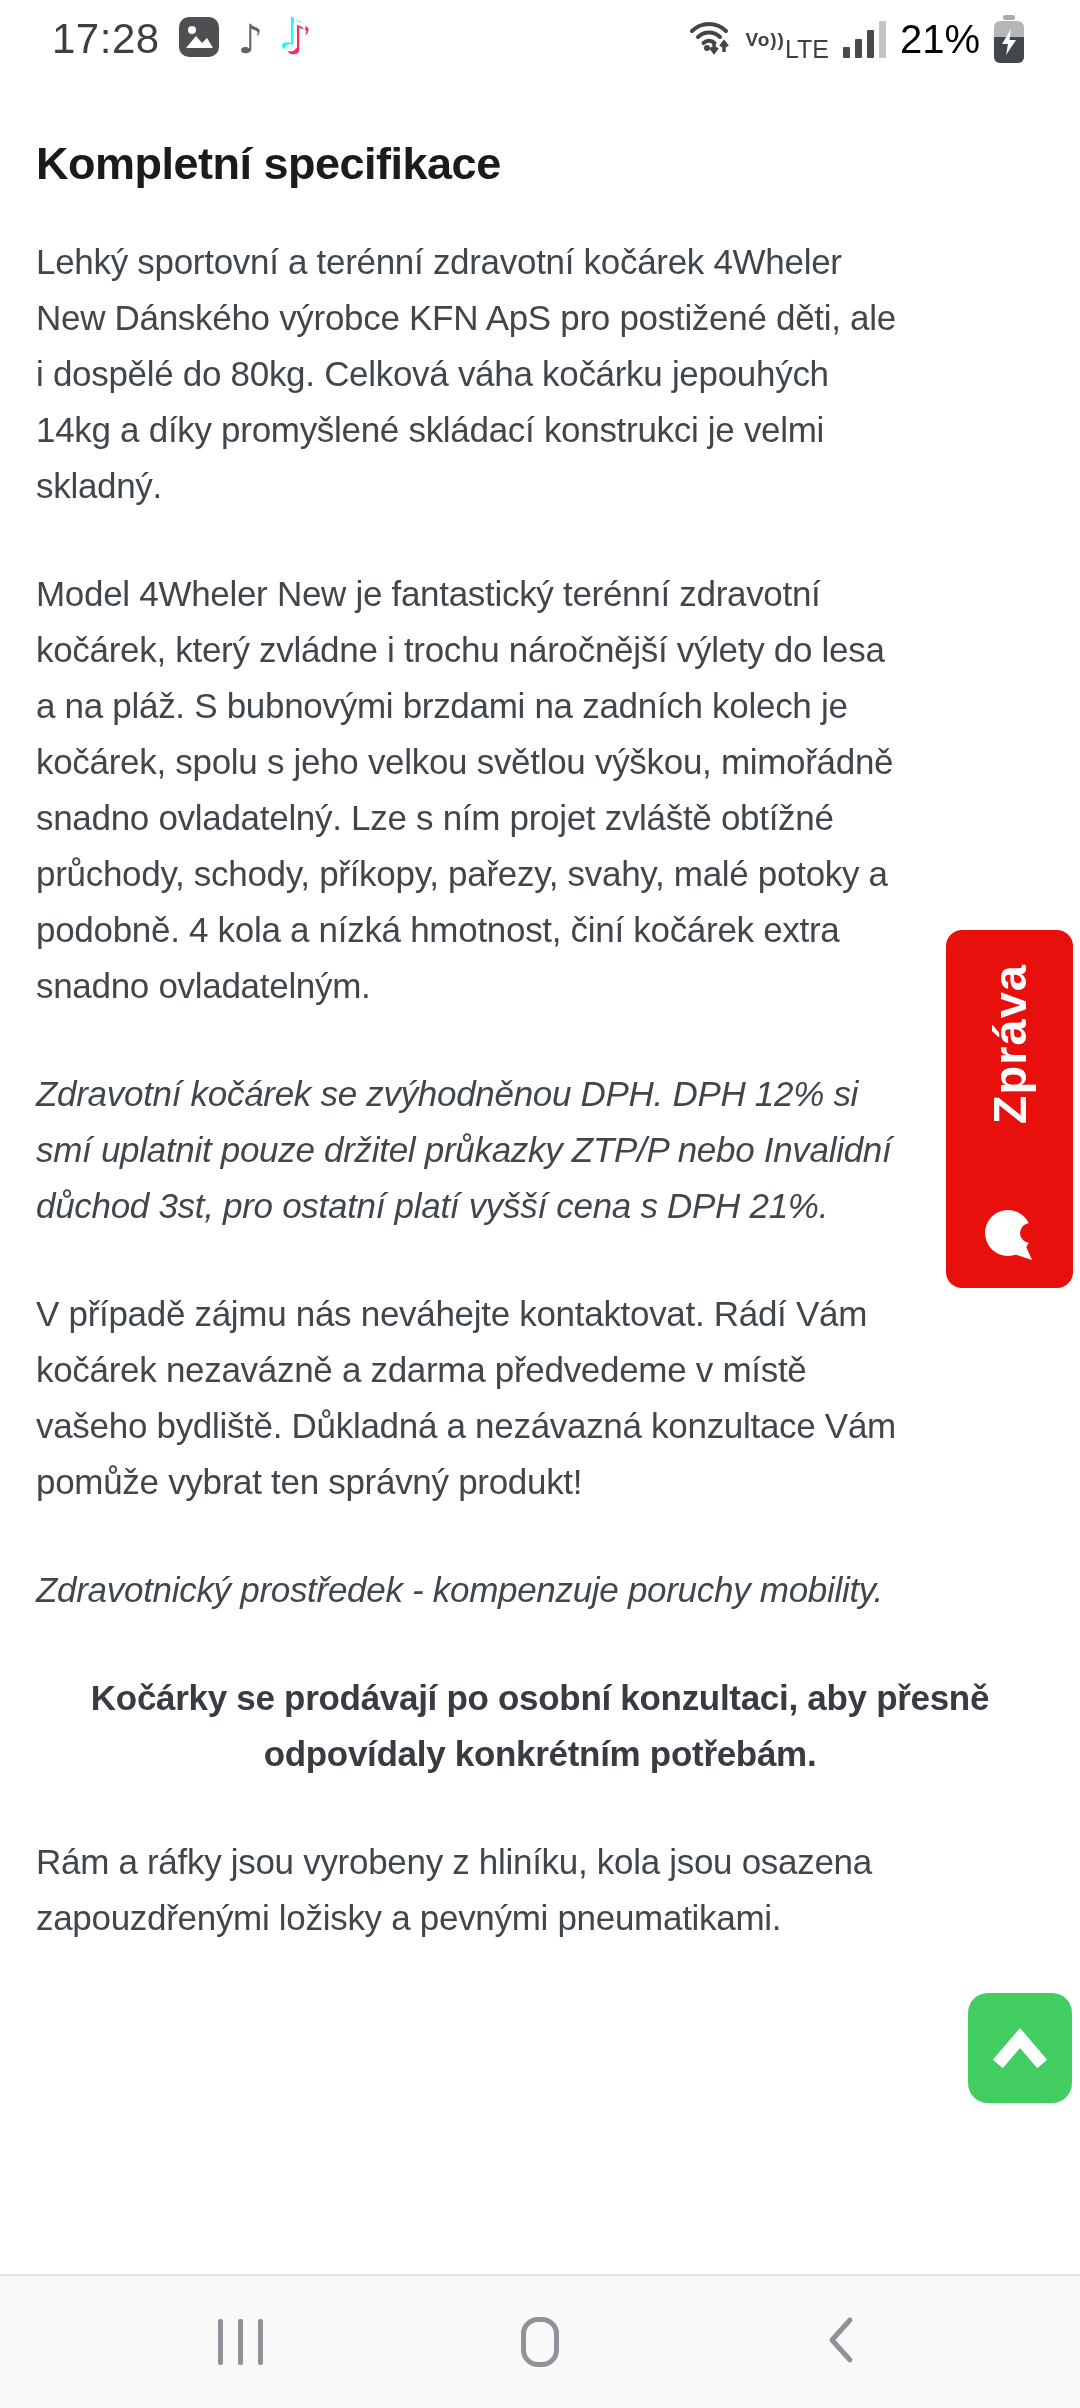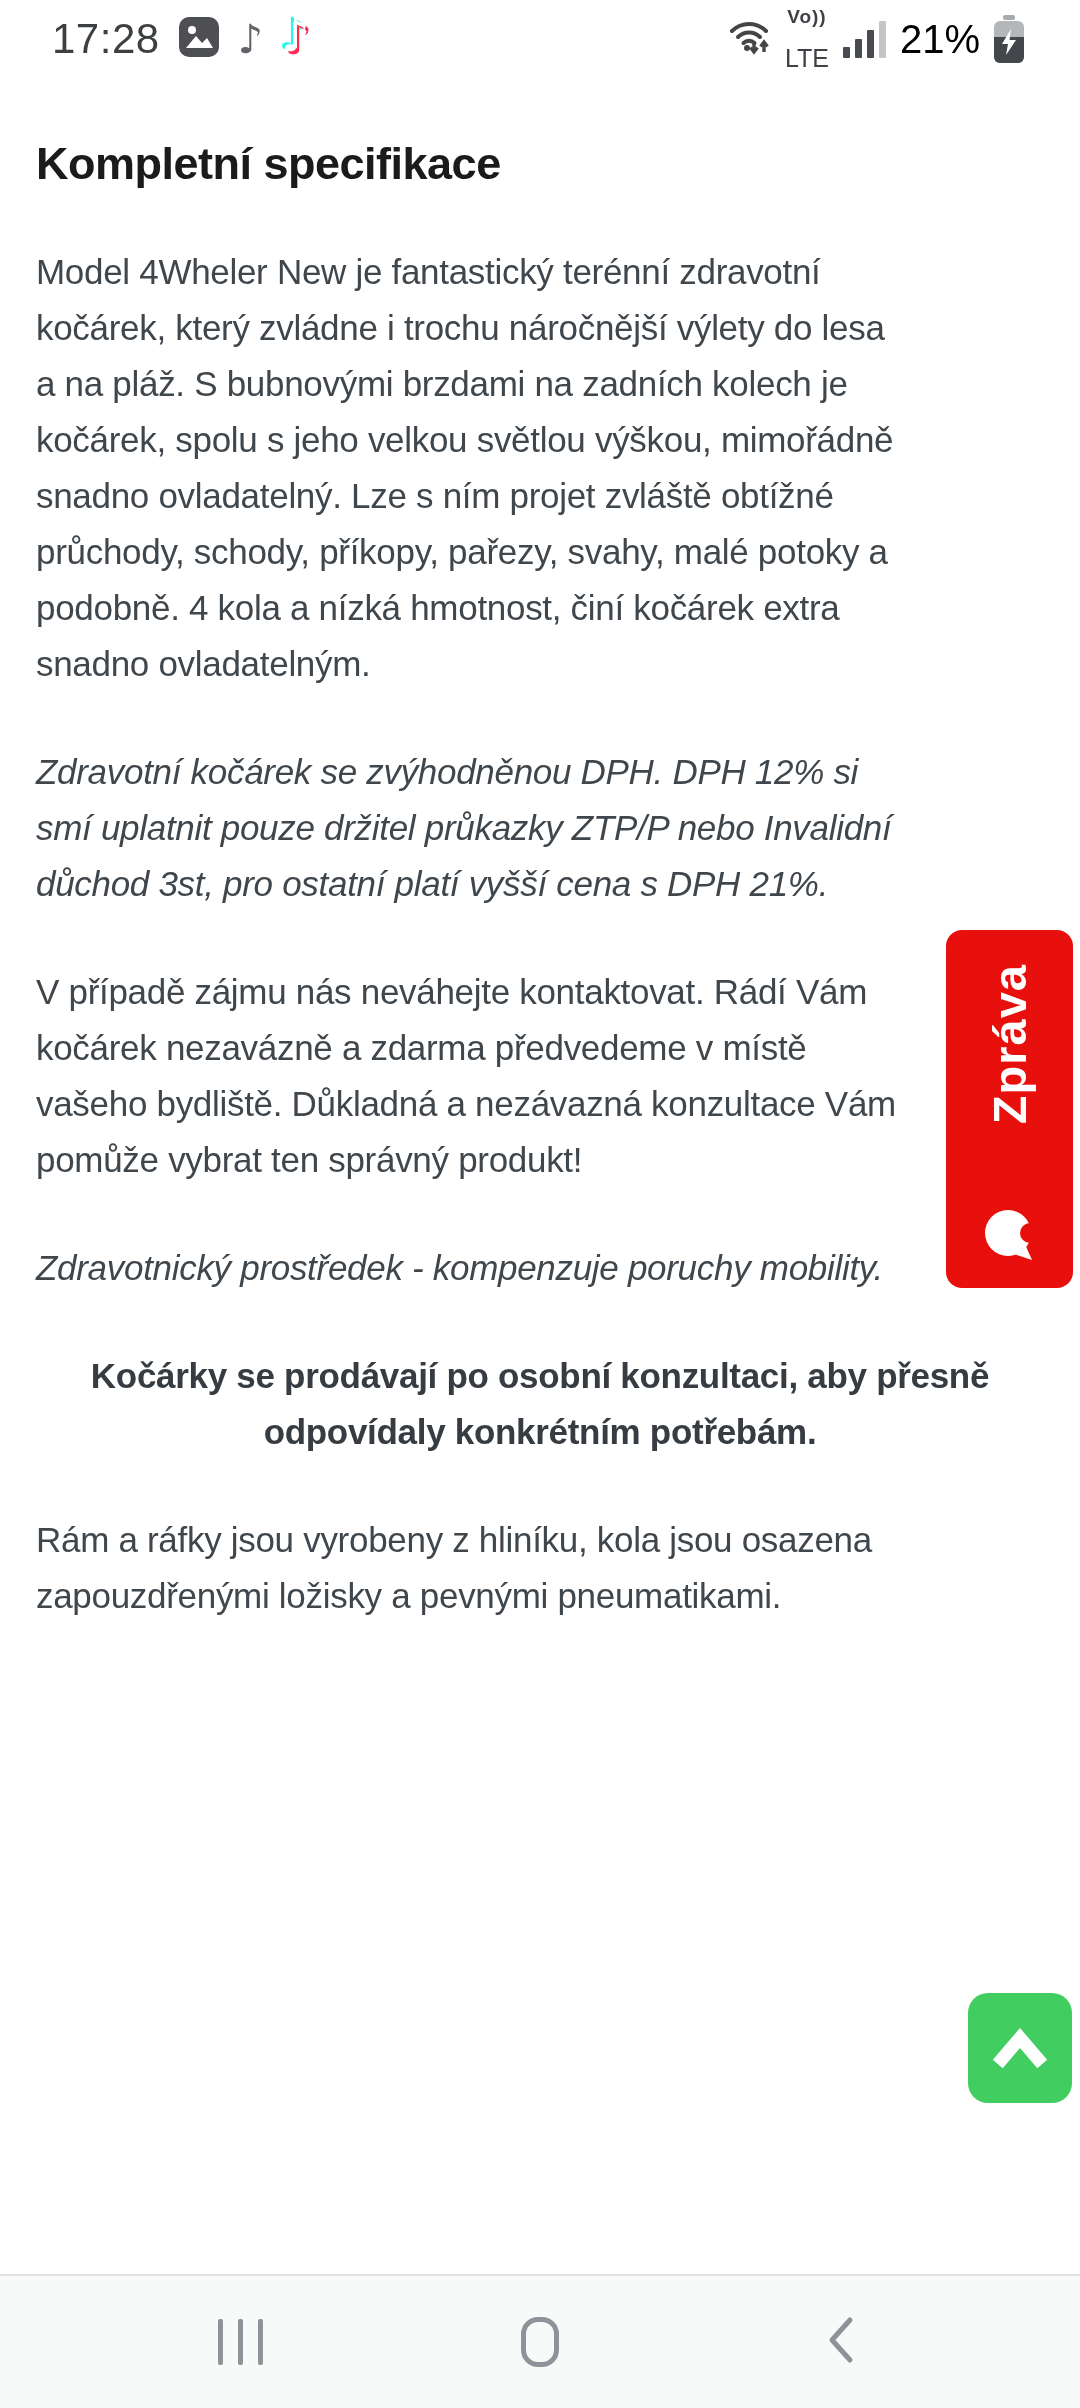--- a/index.html
+++ b/index.html
@@ -20,21 +20,21 @@
   .sb-left,.sb-right{display:flex;align-items:center;}
   .sb-left{gap:18px;}
   .sb-right{gap:14px;}
   .sb-time{font-size:42px;color:#3c4043;letter-spacing:0.5px;}
   .sb-note-gray{font-family:"DejaVu Sans",sans-serif;font-size:40px;color:#606468;line-height:1;}
   .tiktok-logo{position:relative;width:46px;height:50px;font-family:"DejaVu Sans",sans-serif;font-size:44px;line-height:1;}
   .tiktok-logo span{position:absolute;left:0;top:0;}
   .tt-cyan{color:#26f4ee;transform:translate(-3px,-2px);}
   .tt-pink{color:#fe2c55;transform:translate(3px,3px);}
   .tt-white{color:#ffffff;}
-  .volte{display:flex;flex-direction:column;align-items:center;line-height:1;color:#3e4246;}
+  .volte{display:flex;align-items:center;line-height:1;color:#3e4246;}
   .volte .v1{font-size:19px;font-weight:bold;letter-spacing:1px;}
   .volte .v2{font-size:25px;font-weight:normal;margin-top:20px;}
   .sig-bars{display:flex;align-items:flex-end;gap:5px;height:38px;}
   .sig-bars i{display:block;width:7px;border-radius:1px;background:#474b4f;}
   .sig-bars i:nth-child(1){height:11px;}
   .sig-bars i:nth-child(2){height:19px;}
   .sig-bars i:nth-child(3){height:28px;}
   .sig-bars i:nth-child(4){height:37px;background:#c3c6c8;}
   .sb-pct{font-size:40px;color:#000000;}
   .battery-wrap{display:flex;flex-direction:column;align-items:center;}
@@ -147,20 +147,25 @@
           <svg width="30" height="42" viewBox="0 0 30 42">
             <path d="M17 8 L8 23 L14 23 L12 34 L22 19 L15.5 19 Z" fill="#ffffff"></path>
           </svg>
         </span>
       </span>
     </div>
   </div>
 
   <div class="content">
     <h1 class="page-title">Kompletní specifikace</h1>
+    <p class="para first">Lehký sportovní a terénní zdravotní kočárek 4Wheler
+New Dánského výrobce KFN ApS pro postižené děti, ale
+i dospělé do 80kg. Celková váha kočárku jepouhých
+14kg a díky promyšlené skládací konstrukci je velmi
+skladný.</p>
     <p class="para">Model 4Wheler New je fantastický terénní zdravotní
 kočárek, který zvládne i trochu náročnější výlety do lesa
 a na pláž. S bubnovými brzdami na zadních kolech je
 kočárek, spolu s jeho velkou světlou výškou, mimořádně
 snadno ovladatelný. Lze s ním projet zvláště obtížné
 průchody, schody, příkopy, pařezy, svahy, malé potoky a
 podobně. 4 kola a nízká hmotnost, činí kočárek extra
 snadno ovladatelným.</p>
     <p class="para italic">Zdravotní kočárek se zvýhodněnou DPH. DPH 12% si
 smí uplatnit pouze držitel průkazky ZTP/P nebo Invalidní

